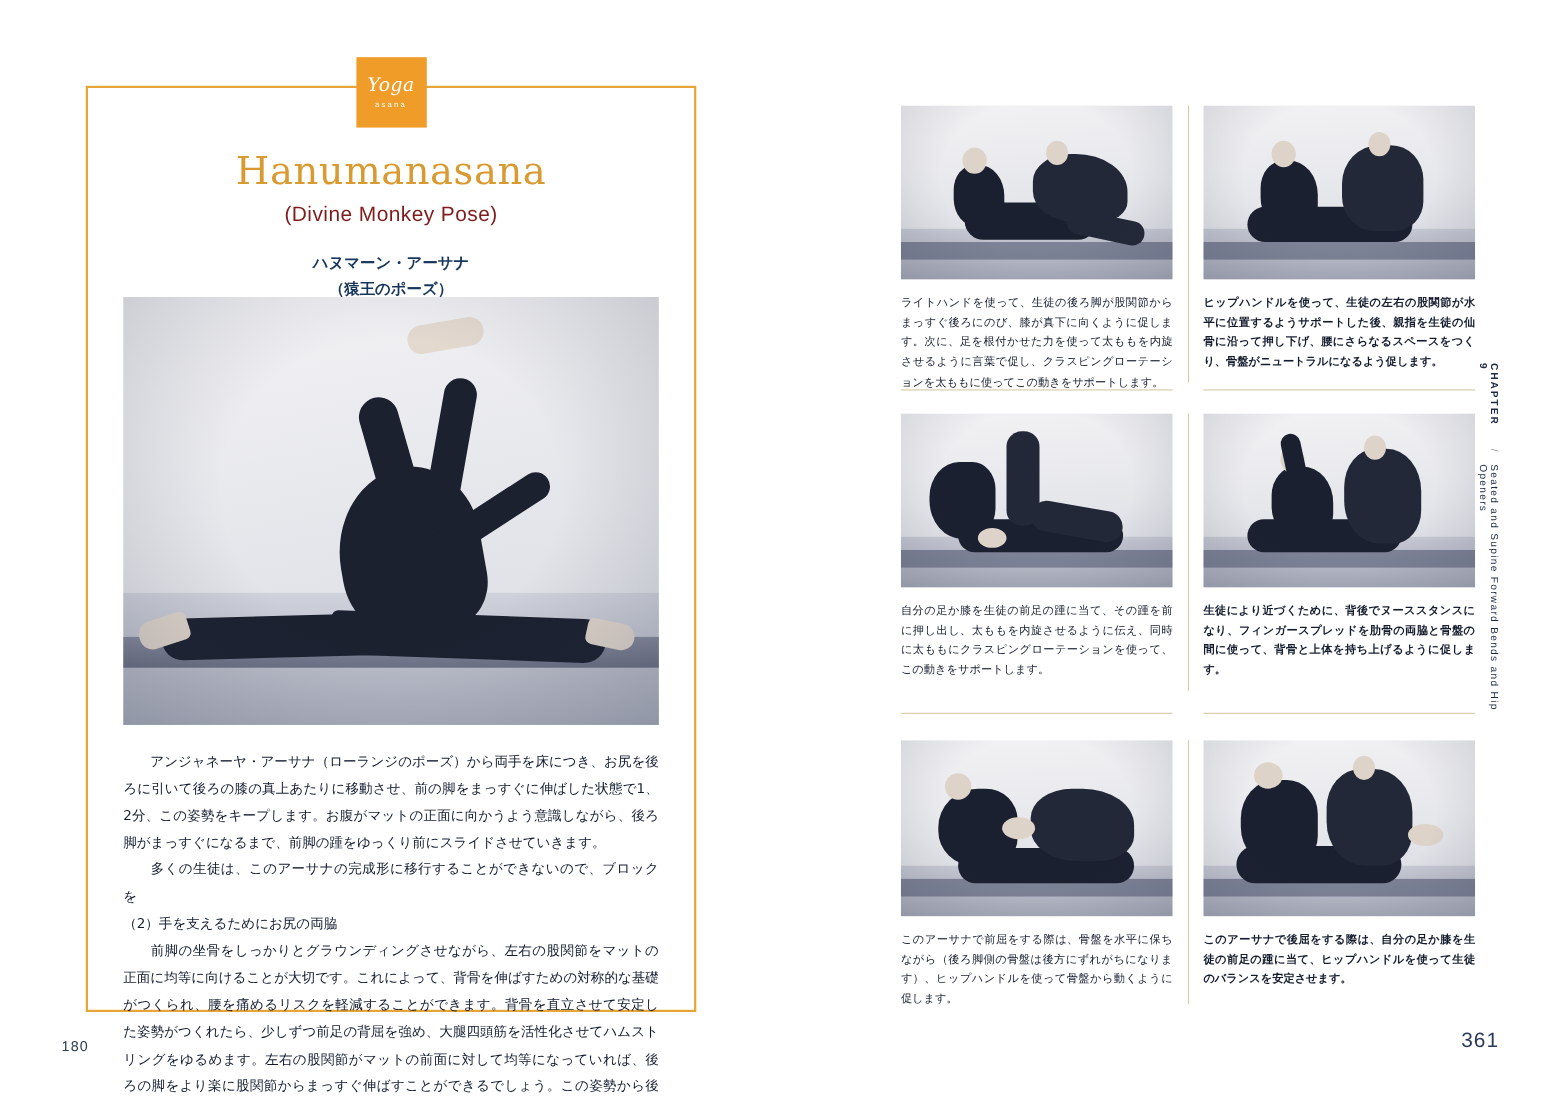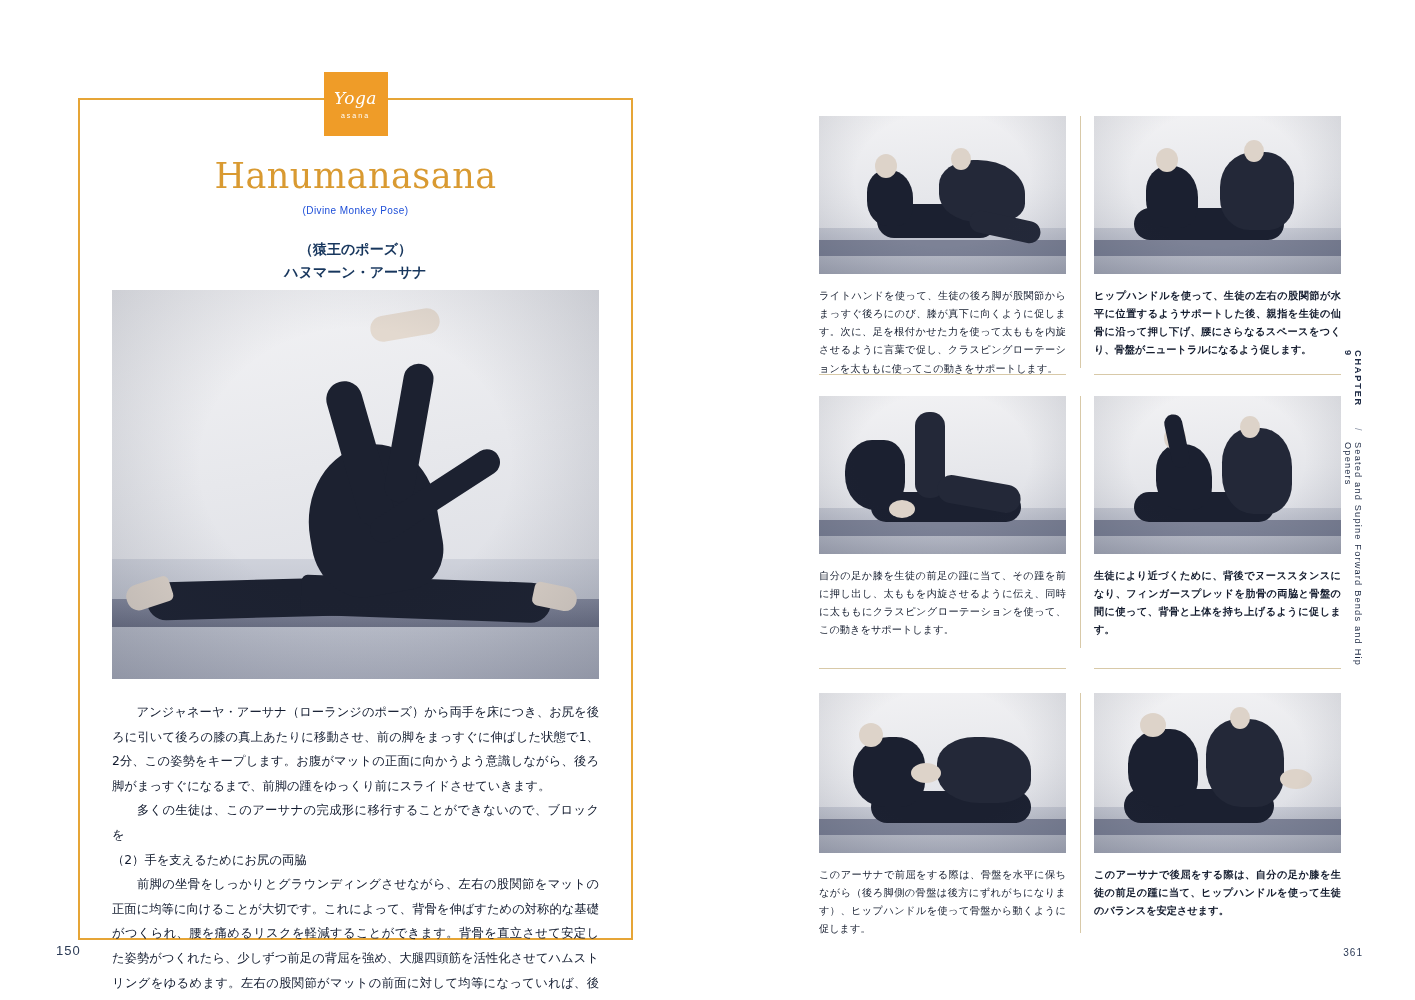--- a/index.html
+++ b/index.html
@@ -13,21 +13,20 @@
     font-family: "Liberation Serif", serif;
     color: #1a1a2e;
     overflow: hidden;
     position: relative;
   }
 
   .spread {
     position: absolute;
     inset: 0;
     display: flex;
-    margin-top: 20px;
   }
 
   .page {
     position: relative;
     height: 100%;
   }
   .page-left { width: 707px; }
   .page-right { width: 708px; }
 
   
@@ -77,22 +76,22 @@
   }
   .pose-title {
     font-family: "DejaVu Serif", serif;
     font-size: 35px;
     color: #d99a31;
     letter-spacing: 0.5px;
     font-weight: 400;
   }
   .pose-sub {
     font-family: "Liberation Sans", sans-serif;
-    font-size: 10px;
-    color: #1d4ed8;
+    font-size: 19px;
+    color: #7f1d1d;
     margin-top: 9px;
     letter-spacing: 0.4px;
   }
   .pose-jp {
     font-family: "DejaVu Sans", sans-serif;
     font-size: 14px;
     color: #17365d;
     font-weight: bold;
     margin-top: 22px;
     line-height: 1.65;
@@ -351,21 +350,21 @@
   }
   .chapter-rail .ch-title {
     letter-spacing: 1.2px;
   }
 
   .folio-right {
     position: absolute;
     right: 52px;
     bottom: 42px;
     font-family: "Liberation Sans", sans-serif;
-    font-size: 10px;
+    font-size: 19px;
     color: #2b3a55;
     letter-spacing: 1px;
   }
 </style>
 </head>
 <body>
 
 <div class="spread">
 
   <div class="page page-left">
@@ -373,22 +372,22 @@
 
       <div class="badge">
         <span class="b1">Yoga</span>
         <span class="b2">asana</span>
       </div>
 
       <div class="title-wrap">
         <div class="pose-title">Hanumanasana</div>
         <div class="pose-sub">(Divine Monkey Pose)</div>
         <div class="pose-jp">
+          <div>ハヌマーン・アーサナ</div>
           <div>（猿王のポーズ）</div>
-          <div>ハヌマーン・アーサナ</div>
         </div>
       </div>
 
       <div class="hero-photo">
         <div class="floor"></div>
         <div class="mat"></div>
         <div class="fig-leg-front"></div>
         <div class="fig-leg-back"></div>
         <div class="fig-torso"></div>
         <div class="fig-thigh-up"></div>
@@ -402,21 +401,21 @@
 
       <div class="body-copy">
         <p class="indent">　アンジャネーヤ・アーサナ（ローランジのポーズ）から両手を床につき、お尻を後ろに引いて後ろの膝の真上あたりに移動させ、前の脚をまっすぐに伸ばした状態で1、2分、この姿勢をキープします。お腹がマットの正面に向かうよう意識しながら、後ろ脚がまっすぐになるまで、前脚の踵をゆっくり前にスライドさせていきます。</p>
         <p class="indent">　多くの生徒は、このアーサナの完成形に移行することができないので、ブロックを</p>
         <p class="list1">（2）手を支えるためにお尻の両脇</p>
         <p class="indent">　前脚の坐骨をしっかりとグラウンディングさせながら、左右の股関節をマットの正面に均等に向けることが大切です。これによって、背骨を伸ばすための対称的な基礎がつくられ、腰を痛めるリスクを軽減することができます。背骨を直立させて安定した姿勢がつくれたら、少しずつ前足の背屈を強め、大腿四頭筋を活性化させてハムストリングをゆるめます。左右の股関節がマットの前面に対して均等になっていれば、後ろの脚をより楽に股関節からまっすぐ伸ばすことができるでしょう。この姿勢から後屈のバリエーションを行う際は、特に後ろ側の脚の内旋を強調しましょう。</p>
       </div>
 
     </div>
 
-    <div class="folio-left">150</div>
+    <div class="folio-left">180</div>
   </div>
 
   <div class="page page-right">
     <div class="grid">
 
       <div class="vrule" style="top:0;height:252px;"></div>
       <div class="vrule" style="top:280px;height:252px;"></div>
       <div class="vrule" style="top:577px;height:240px;"></div>
       <div class="hrule" style="left:0;top:258px;width:247px;"></div>
       <div class="hrule" style="left:275px;top:258px;width:247px;"></div>

